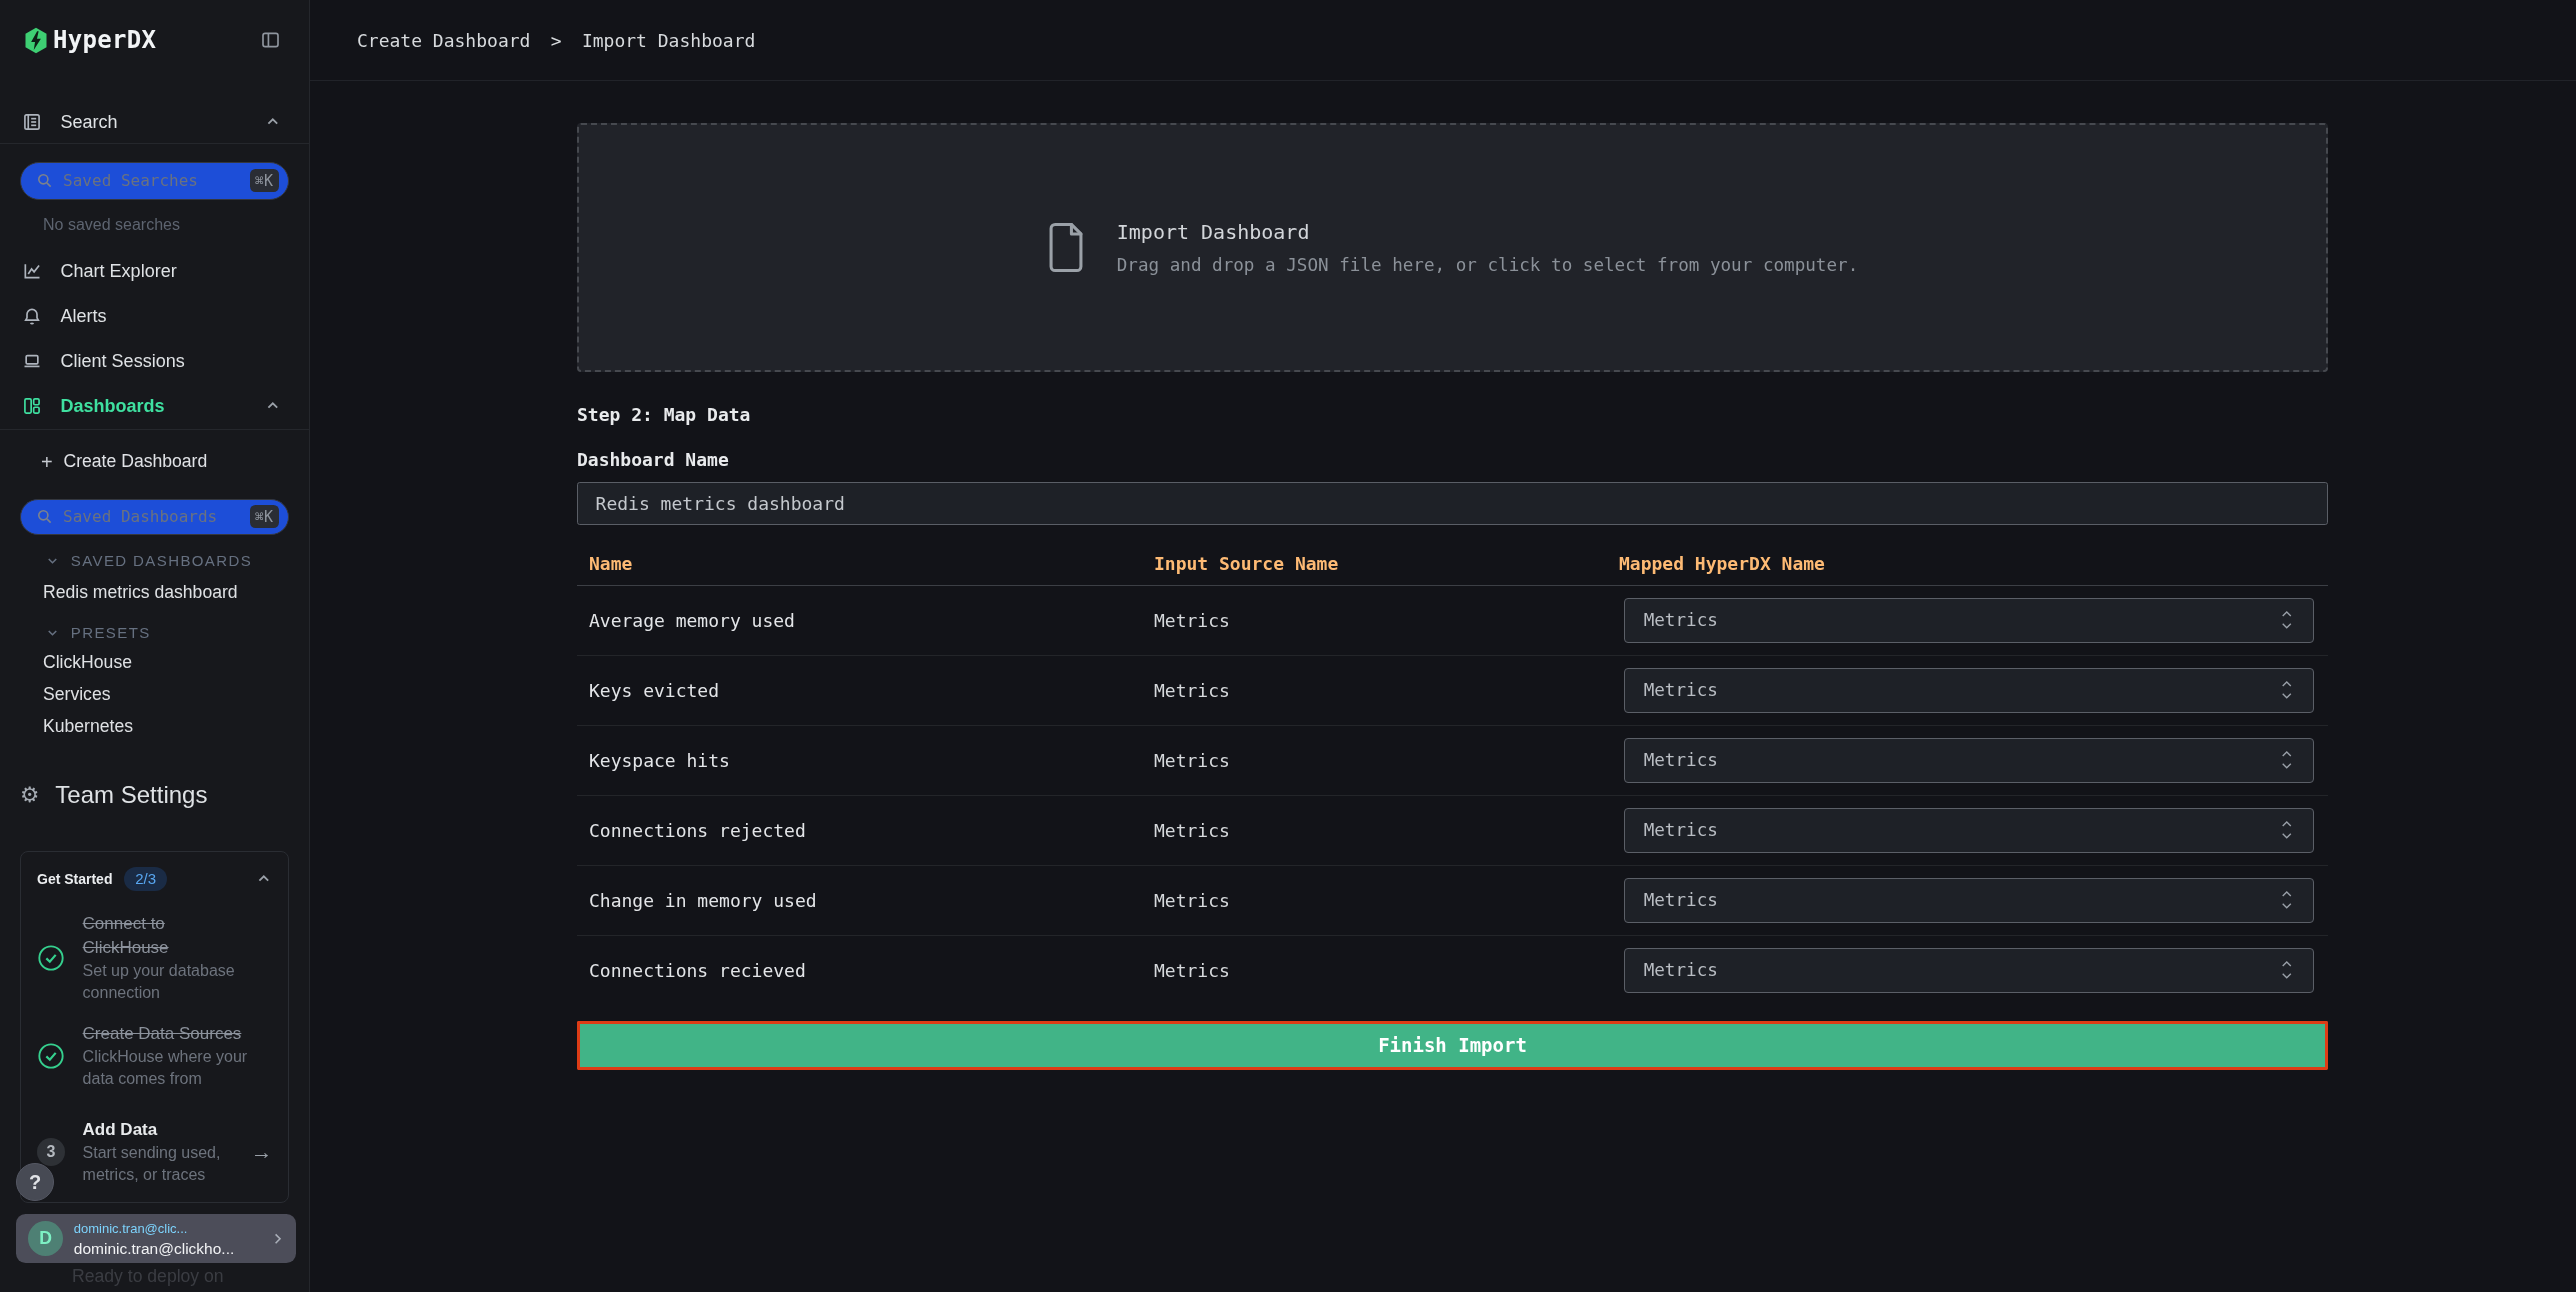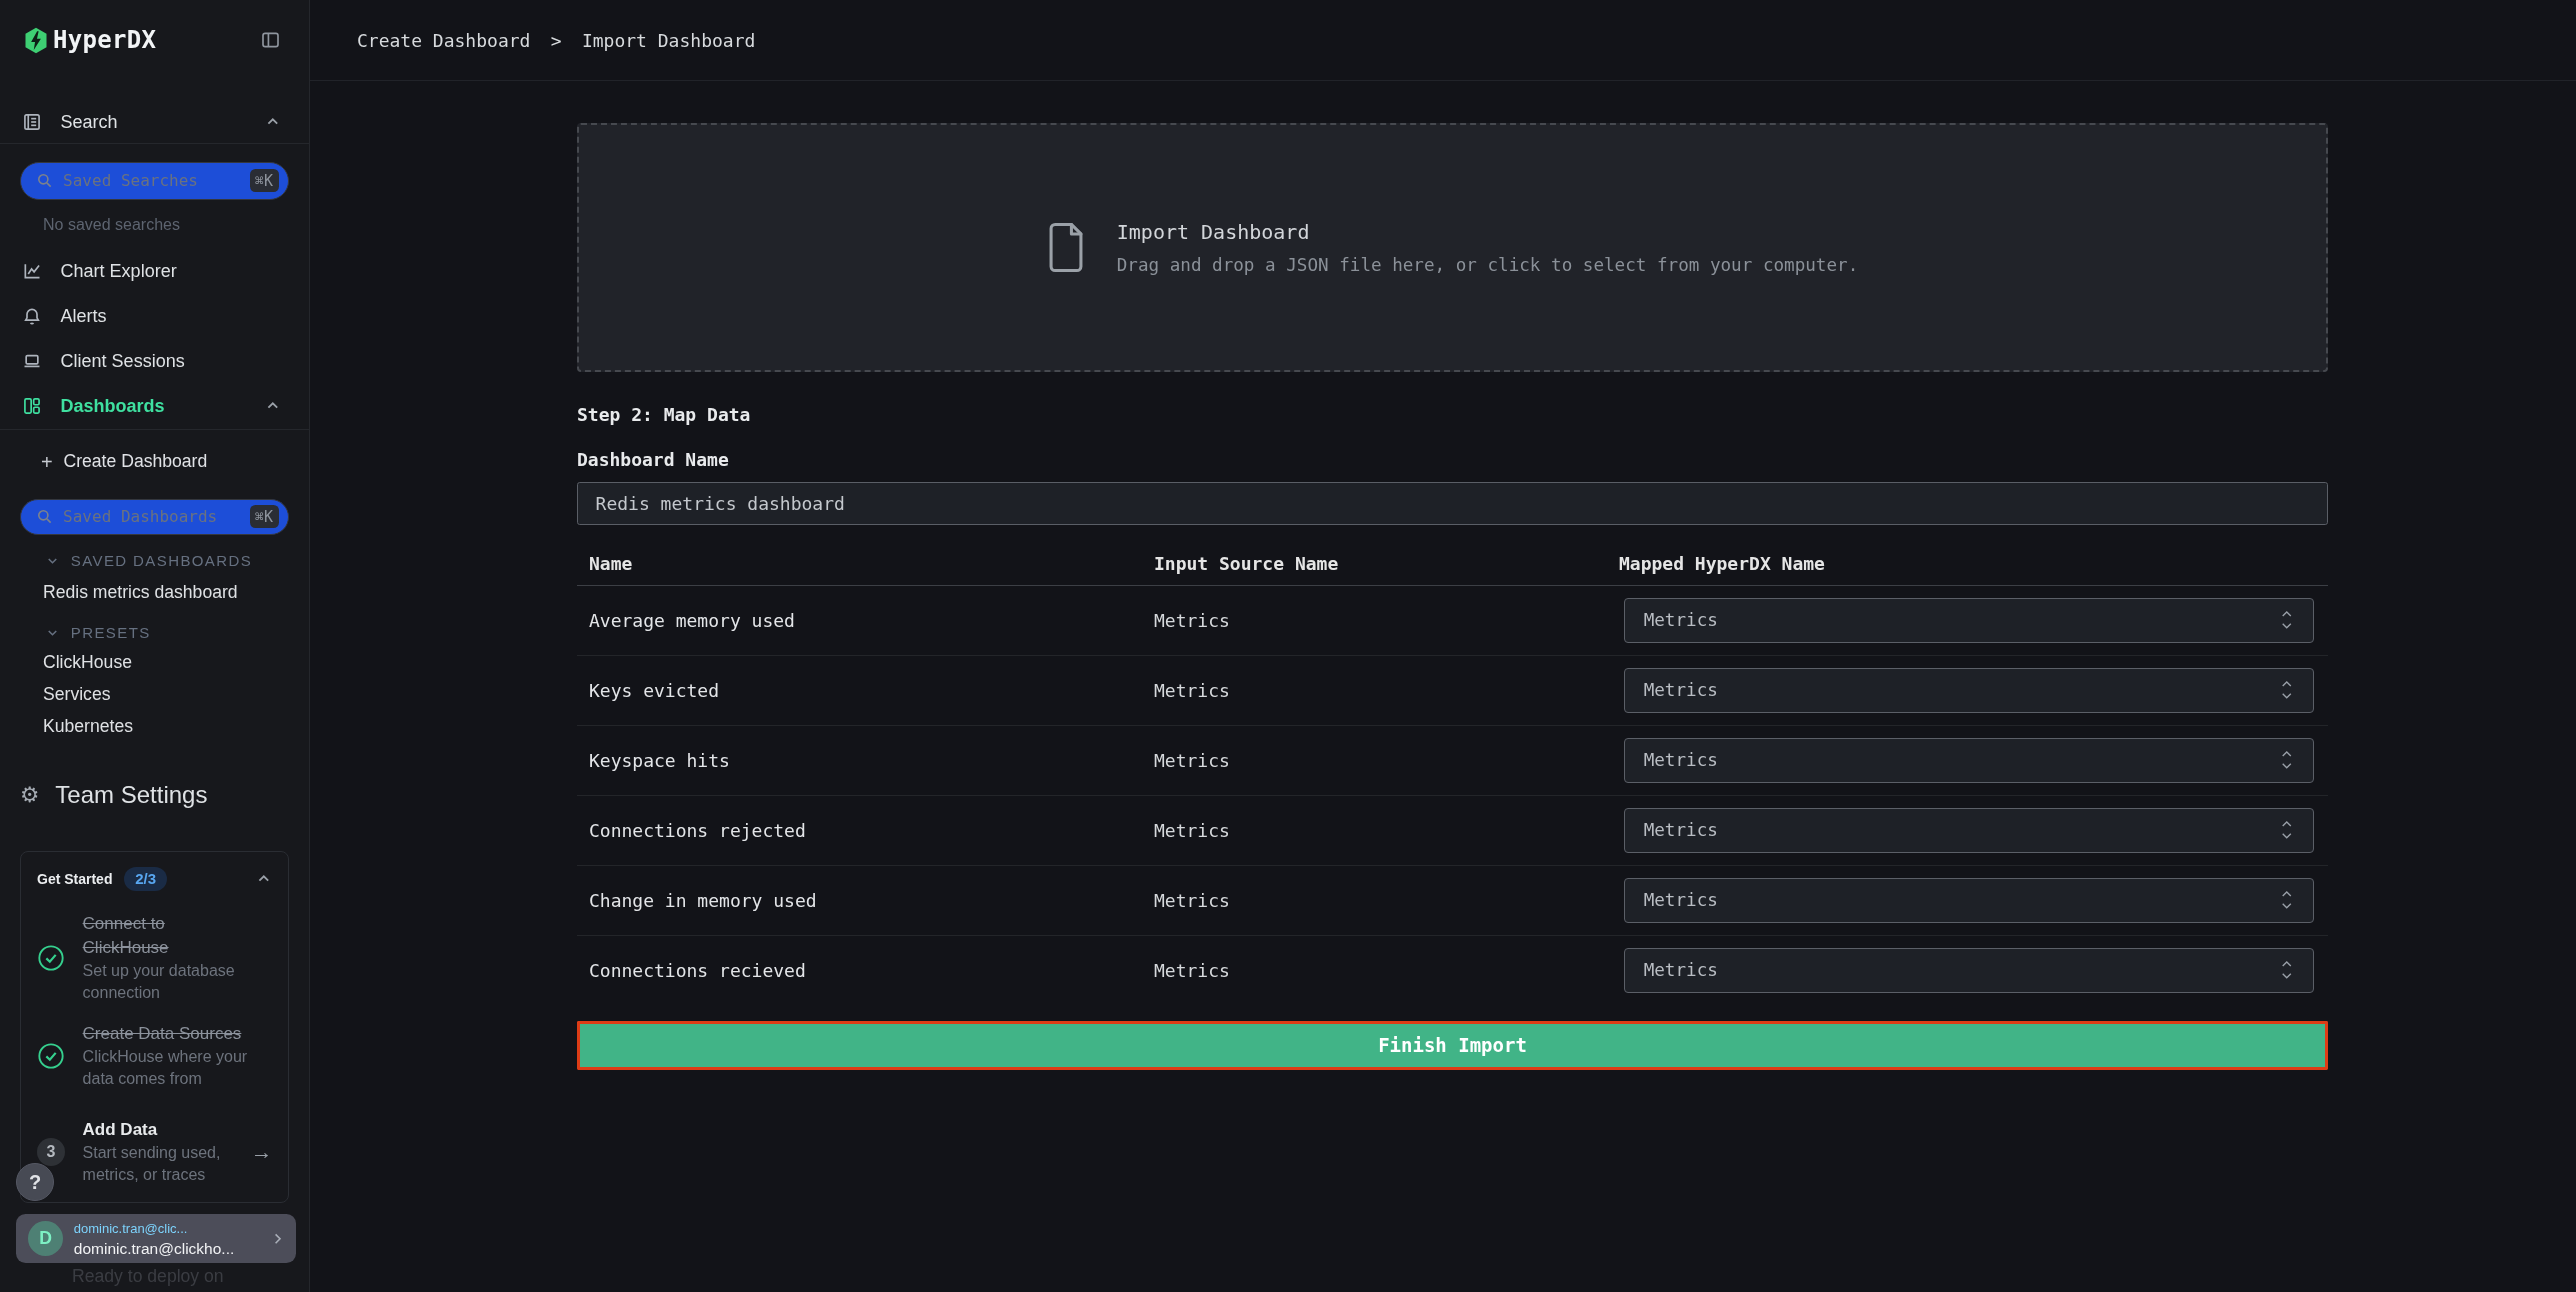--- a/index.html
+++ b/index.html
@@ -74,21 +74,21 @@
   .team-row .gear { font-size:21.6px; color:#a6acb4; line-height:1; }
   .team-row .team-label { font-size:24px; color:#dfe2e5; margin-left:16px; }
 
   .get-started {
     margin:35px 19.6px 0 20px; border:1.4px solid #2a2d33; border-radius:8px;
     padding:15px 16px 16px 16px; background:#17181c;
   }
   .gs-title-row { display:flex; align-items:center; }
   .gs-title { font-size:14px; font-weight:bold; color:#eceef0; }
   .gs-badge {
-    margin-left:12px; background:#1a2b45; color:#58a6f0; font-weight:bold;
+    margin-left:12px; background:#1a2b45; color:#58a6f0; font-weight:normal;
     font-size:15px; border-radius:12px; padding:3.4px 10.8px;
   }
   .gs-chev { margin-left:auto; width:17.6px; height:17.6px; color:#9aa0a8; }
   .gs-step { display:flex; gap:17.6px; }
   .gs-step.s1 { margin-top:21.6px; }
   .gs-step.s2 { margin-top:17.6px; }
   .gs-step.s3 { margin-top:28px; }
   .gs-ico { width:28px; height:28px; flex:none; align-self:center; }
   .gs-num {
     width:28px; height:28px; flex:none; align-self:center; border-radius:50%;
@@ -150,21 +150,21 @@
   .name-input-wrap { margin-top:12px; }
   .name-input {
     width:100%; height:43px; background:#1e2127; border:1.4px solid #5a5e66; border-radius:2.7px;
     color:#c4c8cd; font-family:"DejaVu Sans Mono",monospace; font-size:18px;
     padding:0 17.6px; outline:none;
   }
 
   .table { margin-top:17.6px; }
   .thead, .trow { display:grid; grid-template-columns:577px 465px 1fr; }
   .thead { border-bottom:1.4px solid #3c3f45; }
-  .th { height:42px; display:flex; align-items:center; font-size:18px; font-weight:bold; color:#e5e5e5; }
+  .th { height:42px; display:flex; align-items:center; font-size:18px; font-weight:bold; color:#fdba74; }
   .th.first, .td.first { padding-left:12px; }
   .trow { border-bottom:1.4px solid #232529; }
   .trow.last { border-bottom:none; }
   .td { min-height:69px; display:flex; align-items:center; font-size:18px; color:#e3e5e8; }
   .td.src { color:#d6d9dc; }
   .select {
     width:690px; height:45px; margin-left:4.7px; background:#1e2127;
     border:1.4px solid #5b5f67; border-radius:4px;
     display:flex; align-items:center; padding:0 19px; cursor:pointer;
   }

